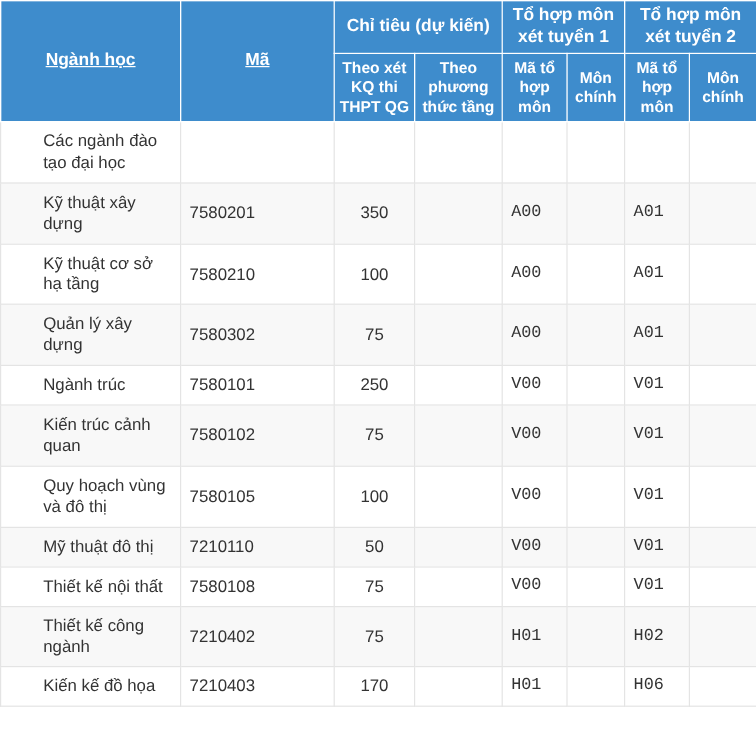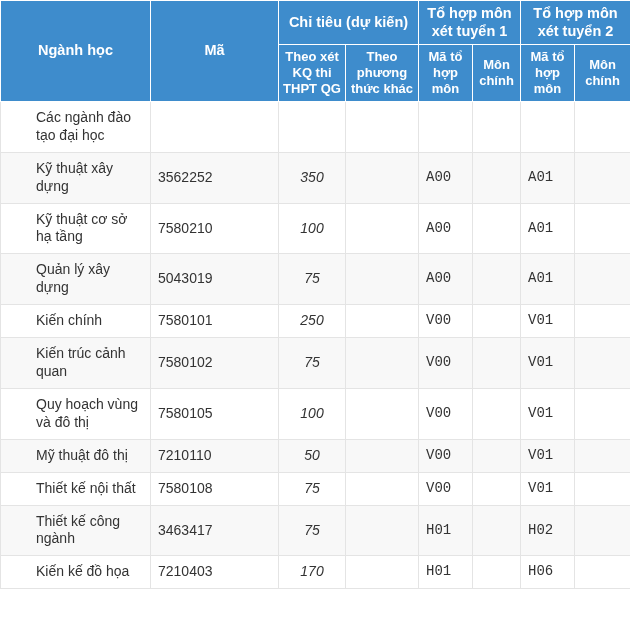--- a/index.html
+++ b/index.html
@@ -33,37 +33,38 @@
     line-height: 1.22;
   }
   th.h-group {
     font-size: 14.5px;
   }
   th.h-sub {
     font-size: 13px;
   }
   th.h-tall {
     font-size: 14.5px;
+    text-decoration: underline;
   }
   
   tbody td {
     border: 1px solid #e4e4e4;
     padding: 7px 7px;
     vertical-align: middle;
     line-height: 1.28;
     font-size: 14px;
     color: #333333;
     background: #ffffff;
   }
   tbody tr:nth-child(even) td {
     background: #f8f8f8;
   }
   td.c-name   { text-align: left; padding-left: 35px; }
   td.c-code   { text-align: left; }
-  td.c-quota  { text-align: center; font-style: italic; }
+  td.c-quota  { text-align: center; }
   td.c-other  { text-align: center; }
   td.c-combo  { text-align: left; font-family: Liberation Mono, monospace; }
   td.c-main   { text-align: left; }
   
   col.col-name   { width: 150px; }
   col.col-code   { width: 128px; }
   col.col-quota  { width: 67px;  }
   col.col-other  { width: 73px;  }
   col.col-combo1 { width: 54px;  }
   col.col-main1  { width: 48px;  }
@@ -87,70 +88,70 @@
   <thead>
     <tr>
       <th class="h-tall" rowspan="2">Ngành học</th>
       <th class="h-tall" rowspan="2">Mã</th>
       <th class="h-group" colspan="2">Chỉ tiêu (dự kiến)</th>
       <th class="h-group" colspan="2">Tổ hợp môn xét tuyển 1</th>
       <th class="h-group" colspan="2">Tổ hợp môn xét tuyển 2</th>
     </tr>
     <tr>
       <th class="h-sub">Theo xét KQ thi THPT QG</th>
-      <th class="h-sub">Theo phương thức khác</th>
+      <th class="h-sub">Theo phương thức tầng</th>
       <th class="h-sub">Mã tổ hợp môn</th>
       <th class="h-sub">Môn chính</th>
       <th class="h-sub">Mã tổ hợp môn</th>
       <th class="h-sub">Môn chính</th>
     </tr>
   </thead>
   <tbody id="table-body">
       <tr>
         <td class="c-name">Các ngành đào tạo đại học</td>
         <td class="c-code"></td>
         <td class="c-quota"></td>
         <td class="c-other"></td>
         <td class="c-combo"></td>
         <td class="c-main"></td>
         <td class="c-combo"></td>
         <td class="c-main"></td>
       </tr>
       <tr>
         <td class="c-name">Kỹ thuật xây dựng</td>
-        <td class="c-code">3562252</td>
+        <td class="c-code">7580201</td>
         <td class="c-quota">350</td>
         <td class="c-other"></td>
         <td class="c-combo">A00</td>
         <td class="c-main"></td>
         <td class="c-combo">A01</td>
         <td class="c-main"></td>
       </tr>
       <tr>
         <td class="c-name">Kỹ thuật cơ sở hạ tầng</td>
         <td class="c-code">7580210</td>
         <td class="c-quota">100</td>
         <td class="c-other"></td>
         <td class="c-combo">A00</td>
         <td class="c-main"></td>
         <td class="c-combo">A01</td>
         <td class="c-main"></td>
       </tr>
       <tr>
         <td class="c-name">Quản lý xây dựng</td>
-        <td class="c-code">5043019</td>
+        <td class="c-code">7580302</td>
         <td class="c-quota">75</td>
         <td class="c-other"></td>
         <td class="c-combo">A00</td>
         <td class="c-main"></td>
         <td class="c-combo">A01</td>
         <td class="c-main"></td>
       </tr>
       <tr>
-        <td class="c-name">Kiến chính</td>
+        <td class="c-name">Ngành trúc</td>
         <td class="c-code">7580101</td>
         <td class="c-quota">250</td>
         <td class="c-other"></td>
         <td class="c-combo">V00</td>
         <td class="c-main"></td>
         <td class="c-combo">V01</td>
         <td class="c-main"></td>
       </tr>
       <tr>
         <td class="c-name">Kiến trúc cảnh quan</td>
@@ -187,21 +188,21 @@
         <td class="c-code">7580108</td>
         <td class="c-quota">75</td>
         <td class="c-other"></td>
         <td class="c-combo">V00</td>
         <td class="c-main"></td>
         <td class="c-combo">V01</td>
         <td class="c-main"></td>
       </tr>
       <tr>
         <td class="c-name">Thiết kế công ngành</td>
-        <td class="c-code">3463417</td>
+        <td class="c-code">7210402</td>
         <td class="c-quota">75</td>
         <td class="c-other"></td>
         <td class="c-combo">H01</td>
         <td class="c-main"></td>
         <td class="c-combo">H02</td>
         <td class="c-main"></td>
       </tr>
       <tr>
         <td class="c-name">Kiến kế đồ họa</td>
         <td class="c-code">7210403</td>

